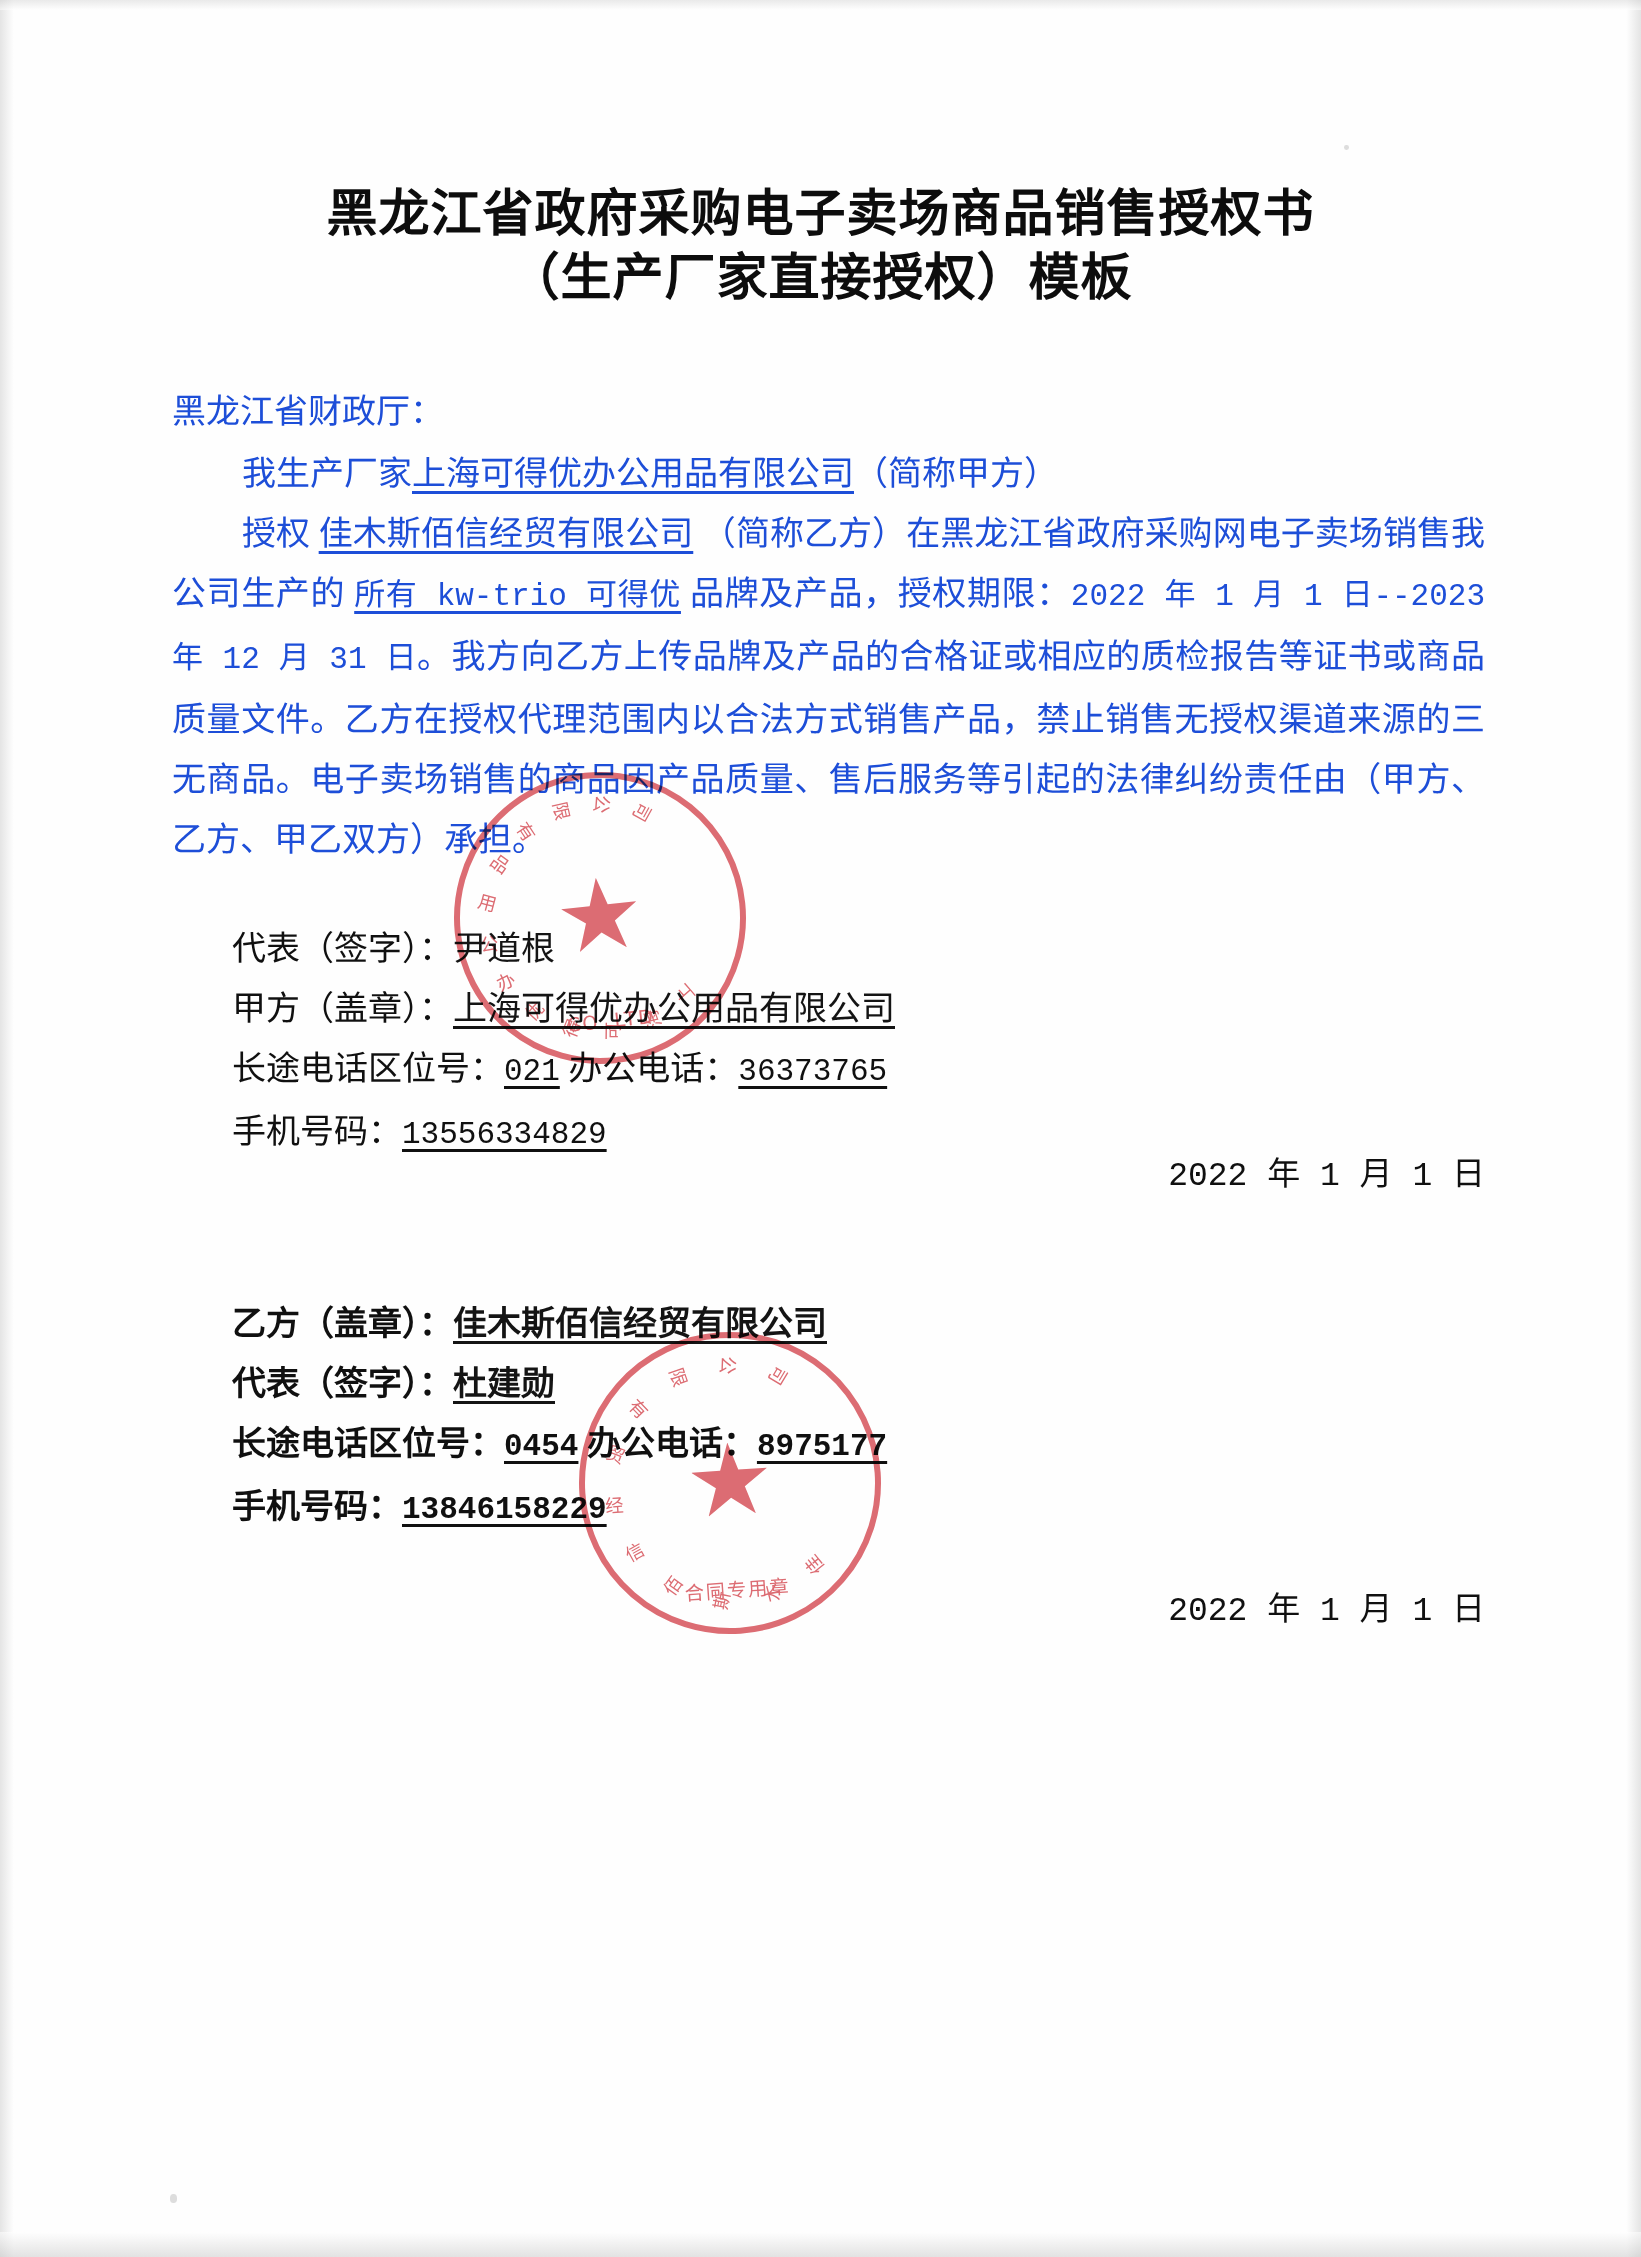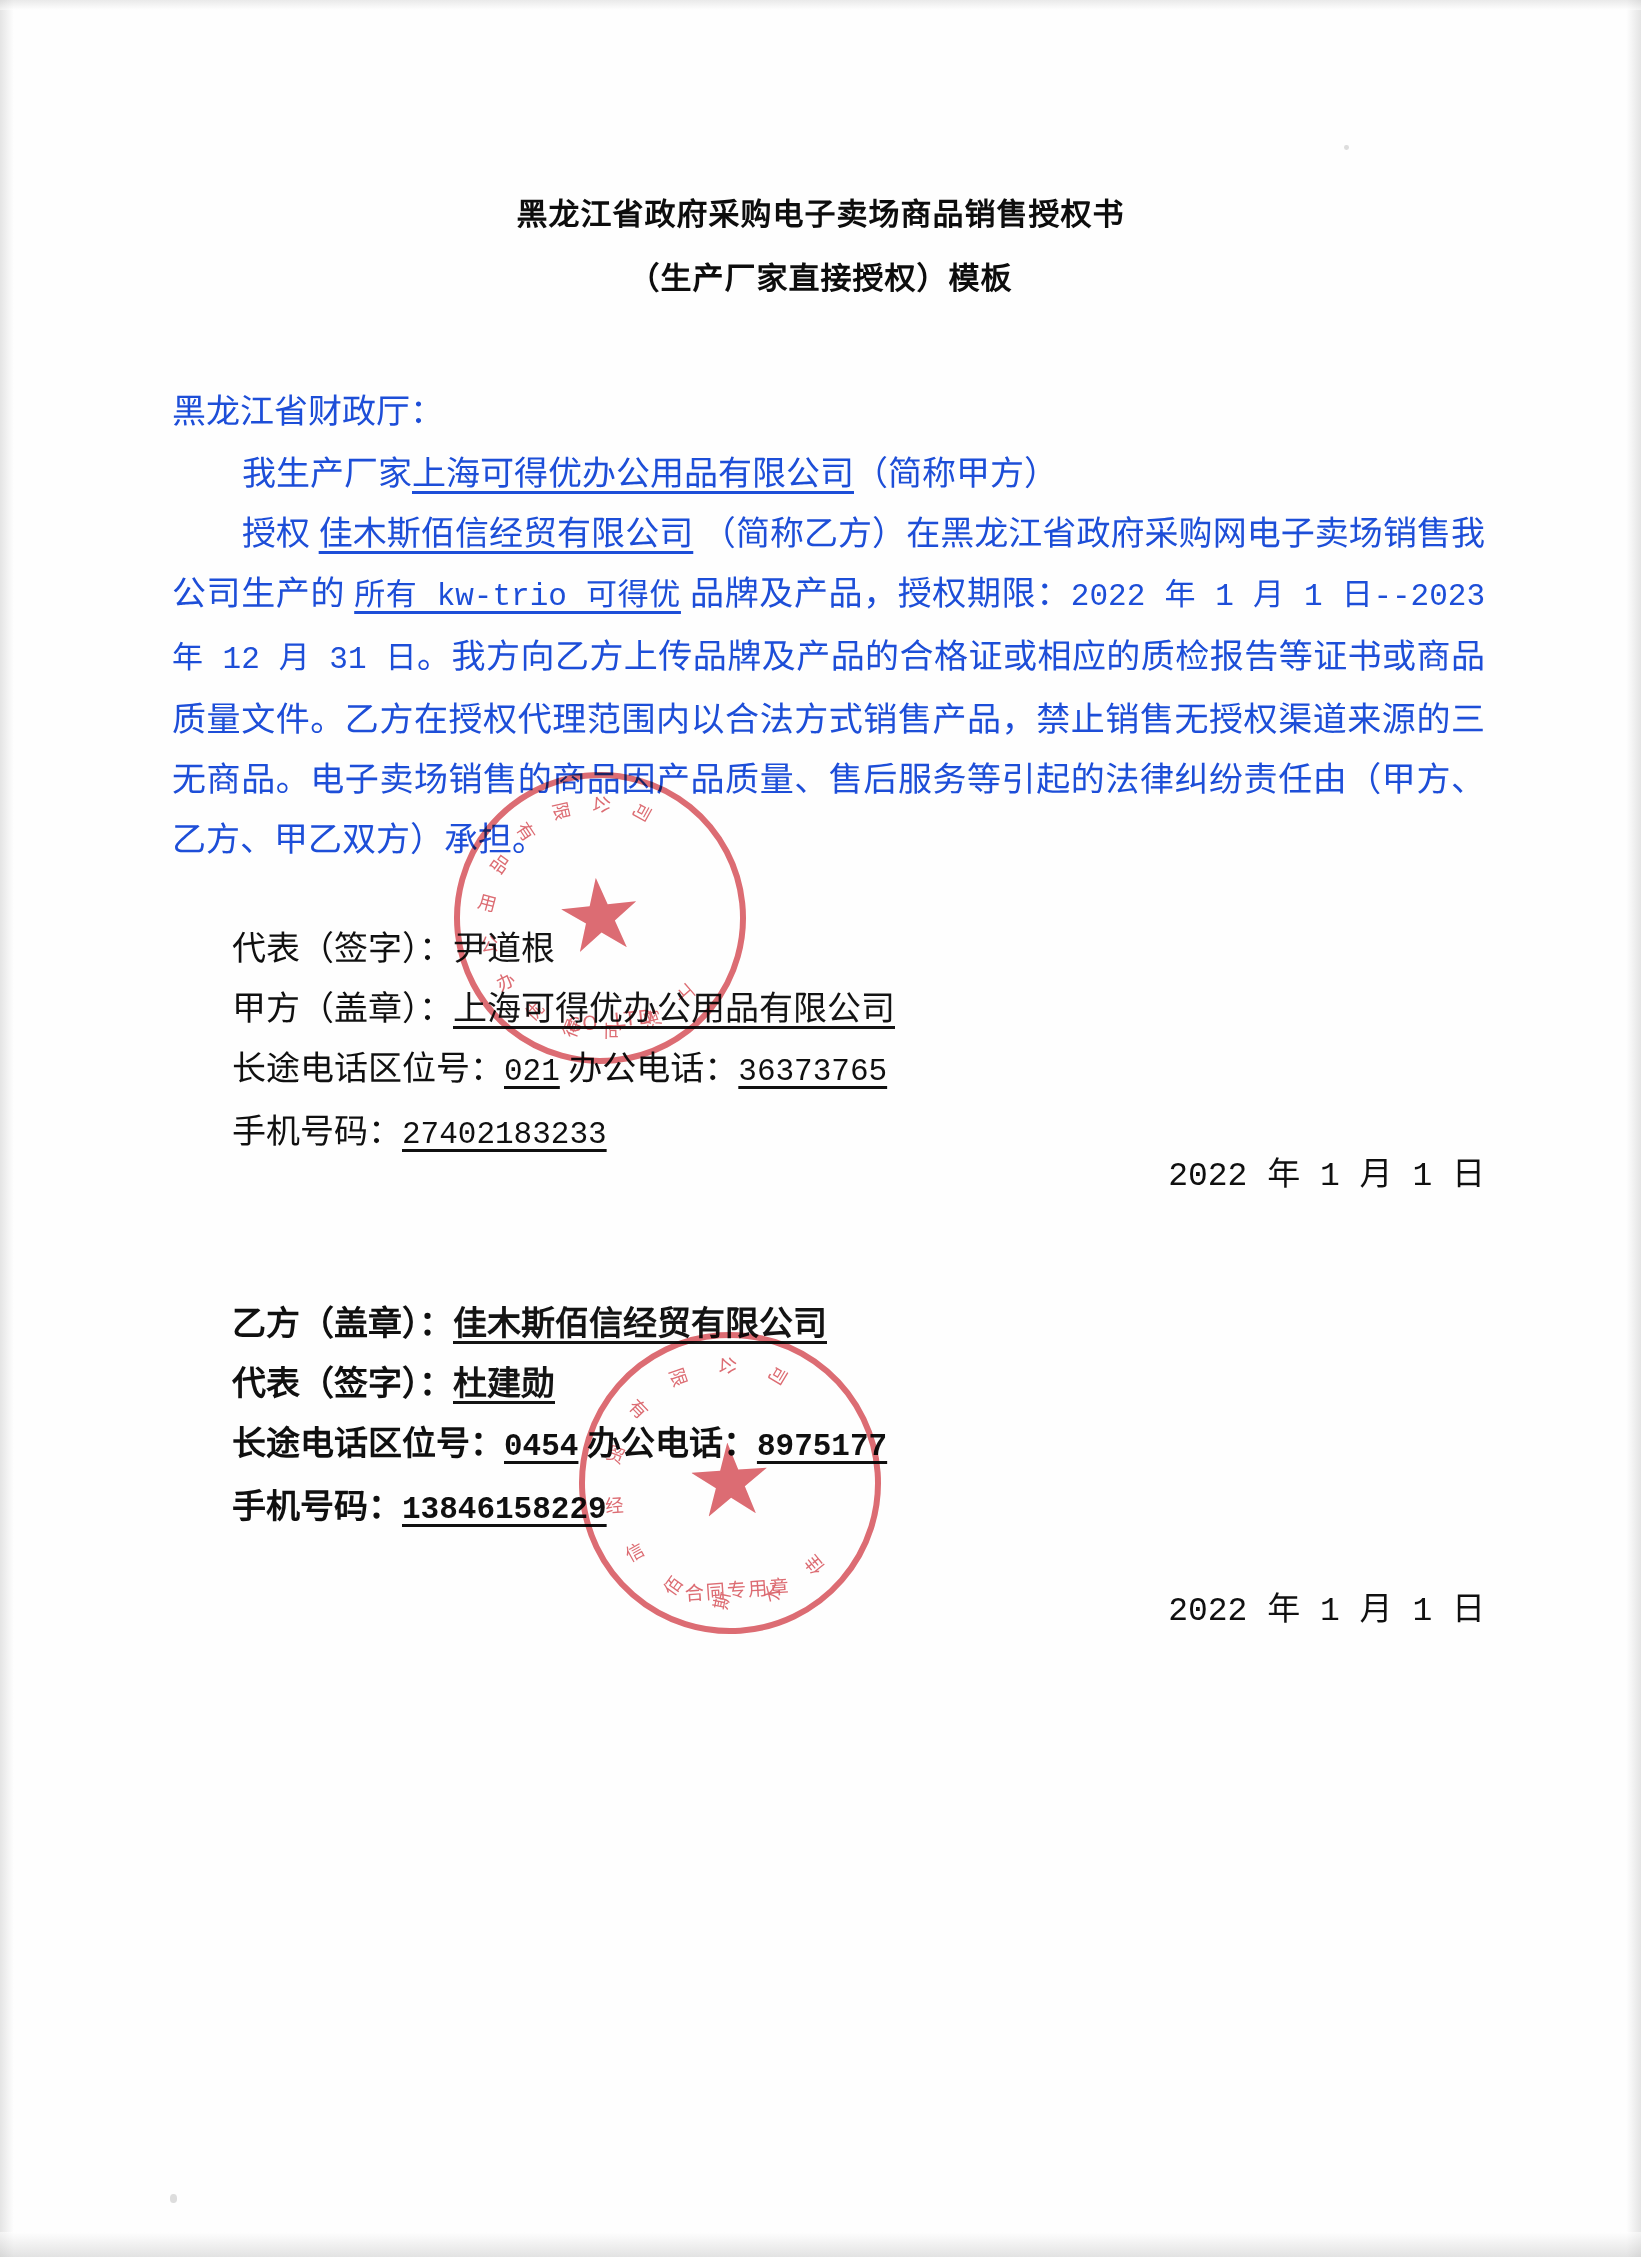--- a/index.html
+++ b/index.html
@@ -50,21 +50,21 @@
   .title-block {
     position: absolute;
     left: 0;
     top: 182px;
     width: 1641px;
     text-align: center;
   }
   .title-line {
     font-family: "DejaVu Sans", "Liberation Sans", sans-serif;
     font-weight: bold;
-    font-size: 31px;
+    font-size: 51px;
     letter-spacing: 1px;
     line-height: 64px;
     color: #0d0d0d;
   }
 
   .body-block {
     position: absolute;
     left: 172px;
     top: 382px;
     width: 1313px;
@@ -230,21 +230,21 @@
       <span>代表（签字）：</span><span class="handwrite">尹道根</span>
     </div>
     <div class="field-row">
       <span>甲方（盖章）：</span><span class="u handwrite">上海可得优办公用品有限公司</span>
     </div>
     <div class="field-row">
       <span>长途电话区位号：</span><span class="u num">021</span>
       <span>办公电话：</span><span class="u num">36373765</span>
     </div>
     <div class="field-row">
-      <span>手机号码：</span><span class="u num">27402183233</span>
+      <span>手机号码：</span><span class="u num">13556334829</span>
     </div>
   </div>
 
   <div class="date-right date-a num">2022 年 1 月 1 日</div>
 
   <div class="field-list-b">
     <div class="field-row">
       <span>乙方（盖章）：</span><span class="u handwrite">佳木斯佰信经贸有限公司</span>
     </div>
     <div class="field-row">

